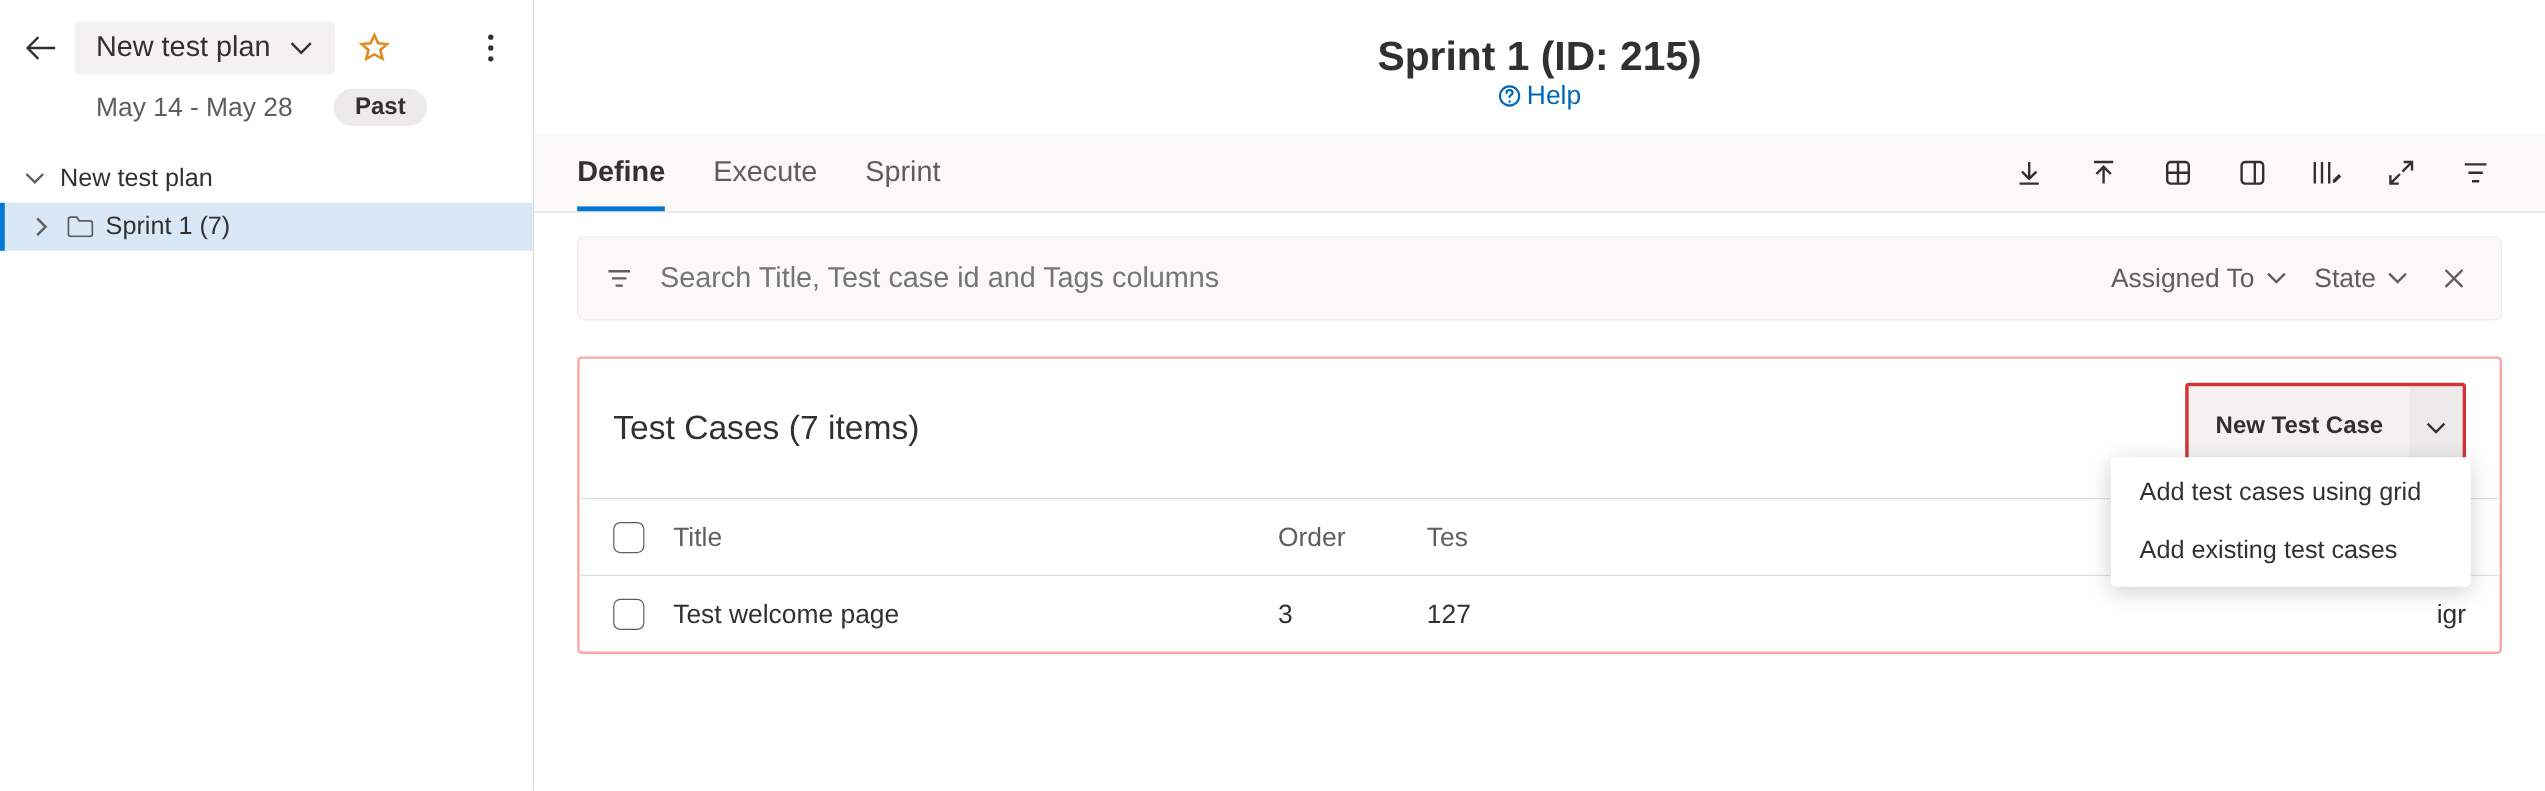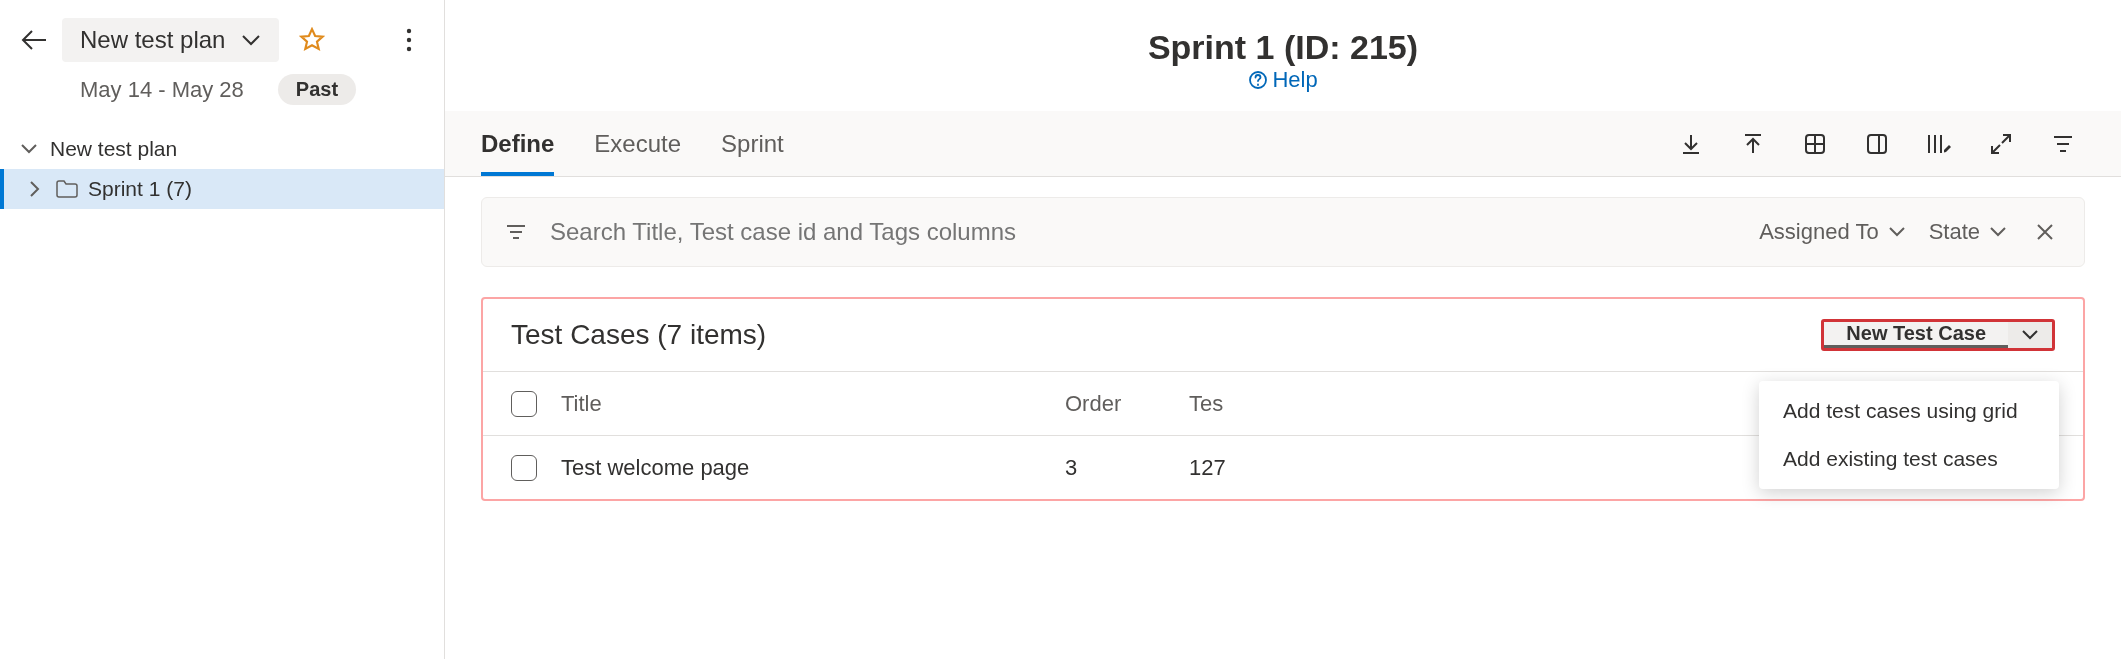--- a/index.html
+++ b/index.html
@@ -133,21 +133,21 @@
     }
     .cases-head {
       display:flex;align-items:center;padding:20px 28px 20px 28px;
     }
     .cases-title{font-size:28px;color:#323130;flex:1;}
     .ntc-wrap {
       display:flex;align-items:stretch;
       border:3px solid #d13438;border-radius:3px;
     }
     .ntc-btn {
-      background:#f3f2f1;border:none;padding:0 22px;font-size:20px;font-weight:600;color:#323130;cursor:pointer;border-bottom:3px solid #605e5c;
+      background:#f3f2f1;border:none;padding:22px 22px;font-size:20px;font-weight:600;color:#323130;cursor:pointer;border-bottom:3px solid #605e5c;
     }
     .ntc-drop {
       background:#edebe9;border:none;width:44px;display:flex;align-items:center;justify-content:center;cursor:pointer;color:#323130;
     }
     .cases-table{width:100%;}
     .th-row,.td-row{
       display:flex;align-items:center;border-top:1px solid #e1dfdd;height:64px;padding:0 28px;color:#605e5c;font-size:22px;gap:24px;justify-content:flex-end;
     }
     .td-row{color:#323130;}
     .cb {

